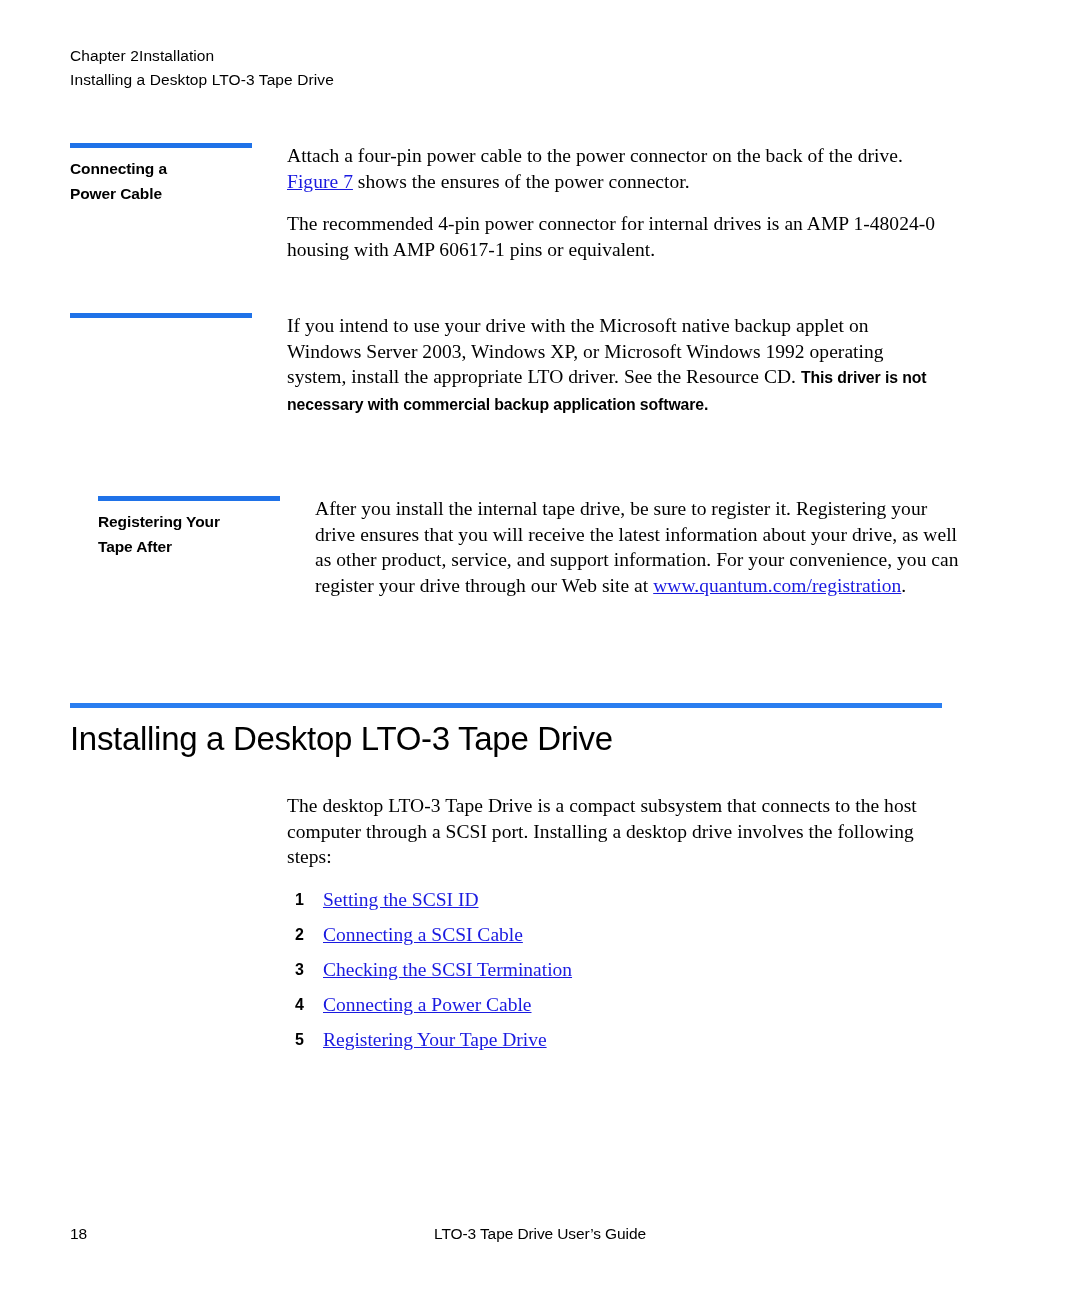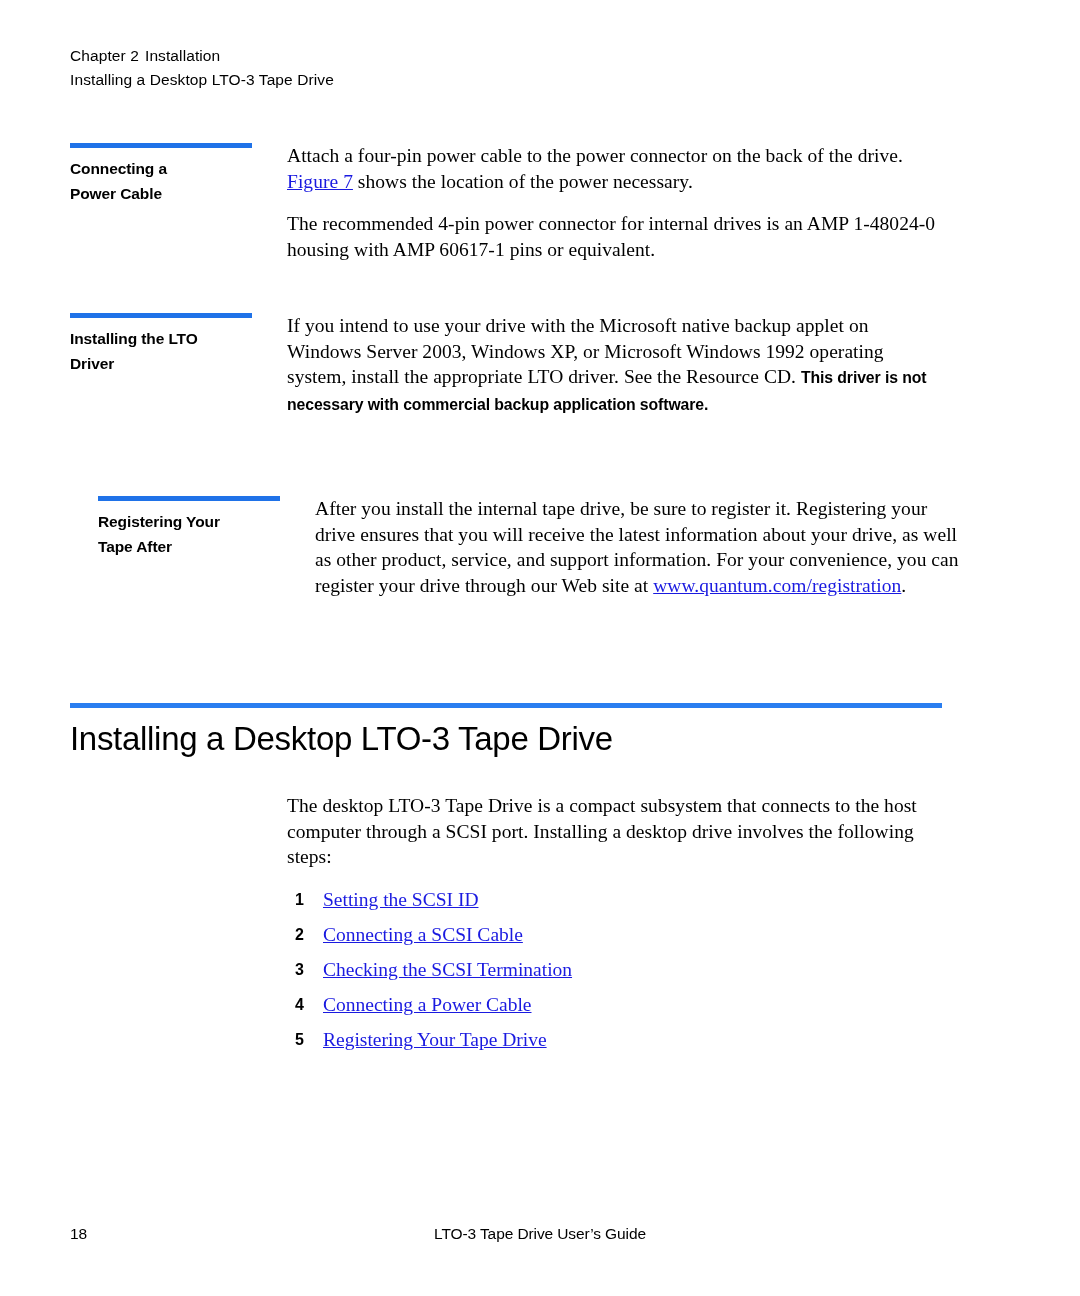--- a/index.html
+++ b/index.html
@@ -27,21 +27,21 @@
   .runhead {
     position: absolute;
     left: 70px;
     top: 44px;
     font-family: "Liberation Sans", sans-serif;
     font-size: 15.5px;
     line-height: 24px;
     color: #000;
     letter-spacing: 0.1px;
   }
-  .runhead .chapter-no { margin-right: 6px; }
+  .runhead .chapter-no { }
 
   .section {
     position: relative;
     display: block;
     margin-bottom: 0;
   }
 
   .side {
     position: absolute;
     left: 70px;
@@ -182,32 +182,28 @@
 
   <div class="section" style="position:absolute; left:0; top:143px; width:1080px;">
     <div class="side">
       <div class="side-rule"></div>
       <div class="side-title">
         <div>Connecting a</div>
         <div>Power Cable</div>
       </div>
     </div>
     <div class="body-col">
-      <p class="para"><span>Attach a four-pin power cable to the power connector on the back of the drive. </span><a class="link" href="#">Figure 7</a><span> shows the location of the power necessary.</span></p>
+      <p class="para"><span>Attach a four-pin power cable to the power connector on the back of the drive. </span><a class="link" href="#">Figure 7</a><span> shows the ensures of the power connector.</span></p>
       <p class="para">The recommended 4-pin power connector for internal drives is an AMP 1-48024-0 housing with AMP 60617-1 pins or equivalent.</p>
     </div>
   </div>
 
   <div class="section" style="position:absolute; left:0; top:313px; width:1080px;">
     <div class="side">
       <div class="side-rule"></div>
-      <div class="side-title">
-        <div>Installing the LTO</div>
-        <div>Driver</div>
-      </div>
     </div>
     <div class="body-col">
       <p class="para"><span>If you intend to use your drive with the Microsoft native backup applet on Windows Server 2003, Windows XP, or Microsoft Windows 1992 operating system, install the appropriate LTO driver. See the Resource CD. </span><span class="bold-sans">This driver is not necessary with commercial backup application software.</span></p>
     </div>
   </div>
 
   <div class="section" style="position:absolute; left:9px; top:496px; width:952px;margin-left:19px;">
     <div class="side">
       <div class="side-rule"></div>
       <div class="side-title">

